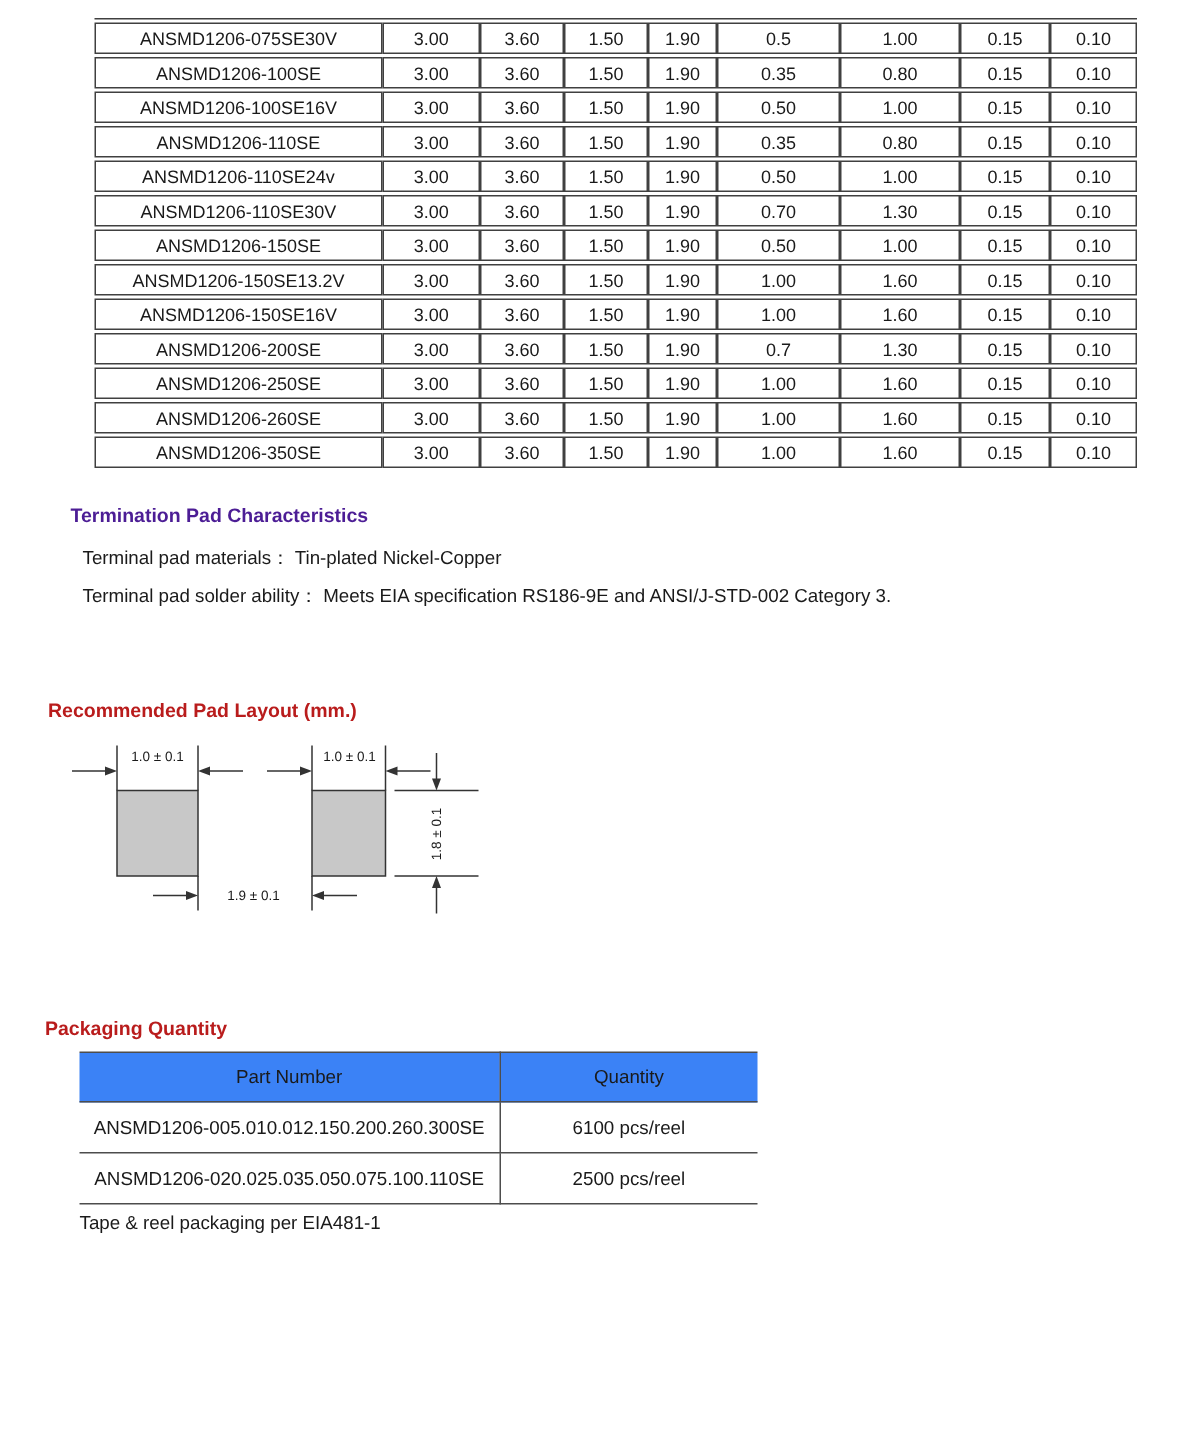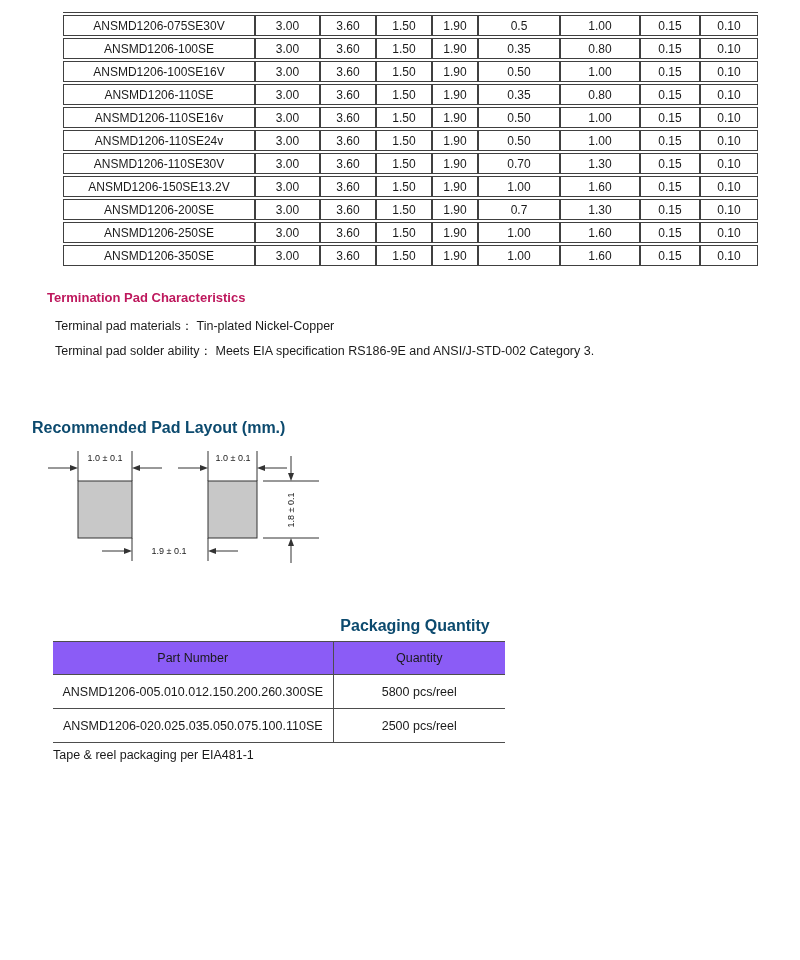--- a/index.html
+++ b/index.html
@@ -24,47 +24,47 @@
     padding: 0 2px;
     text-align: center;
     vertical-align: middle;
     font-size: 12px;
     white-space: nowrap;
     overflow: hidden;
   }
 
   
   .termination { margin: 22px 0 0 47px; }
-  .termination h3 { margin: 0 0 9px 0; font-size: 13px; font-weight: bold; color: #be185d; }
+  .termination h3 { margin: 0 0 9px 0; font-size: 13px; font-weight: bold; color: #4c1d95; }
   .termination p { margin: 0 0 0 8px; font-size: 12.5px; line-height: 25px; }
 
   
   .green-heading {
-    color: #0c4a6e; font-weight: bold; font-size: 16px;
+    color: #b91c1c; font-weight: bold; font-size: 13px;
     margin: 0; line-height: 20px;
   }
   #pad-layout-heading { margin: 54px 0 0 32px; }
-  #packaging-heading  { margin: 50px 0 0 30px; text-align: center; }
+  #packaging-heading  { margin: 64px 0 0 30px; }
 
   
   .pad-diagram { display: block; margin: 10px 0 0 45px; }
   .pad-diagram line { stroke: #333333; stroke-width: 1; }
   .pad-diagram rect.pad { fill: #c8c8c8; stroke: #333333; stroke-width: 1; }
   .pad-diagram polygon { fill: #333333; }
   .pad-diagram text { font-family: "Liberation Sans", sans-serif; font-size: 9px; fill: #1a1a1a; }
 
   
   .pkg-table {
     margin: 5px 0 0 53px;
     width: 452px;
     table-layout: fixed;
     border-collapse: collapse;
   }
   .pkg-table th {
-    background: #8b5cf6;
+    background: #3b82f6;
     border-top: 1px solid #4d4d4d;
     border-bottom: 1px solid #4d4d4d;
     height: 33px;
     font-weight: normal;
     font-size: 12.5px;
     text-align: center;
   }
   .pkg-table td {
     border-bottom: 1px solid #4d4d4d;
     height: 34px;
@@ -133,31 +133,20 @@
           <td>3.00</td>
           <td>3.60</td>
           <td>1.50</td>
           <td>1.90</td>
           <td>0.35</td>
           <td>0.80</td>
           <td>0.15</td>
           <td>0.10</td>
         </tr>
         <tr>
-          <td>ANSMD1206-110SE16v</td>
-          <td>3.00</td>
-          <td>3.60</td>
-          <td>1.50</td>
-          <td>1.90</td>
-          <td>0.50</td>
-          <td>1.00</td>
-          <td>0.15</td>
-          <td>0.10</td>
-        </tr>
-        <tr>
           <td>ANSMD1206-110SE24v</td>
           <td>3.00</td>
           <td>3.60</td>
           <td>1.50</td>
           <td>1.90</td>
           <td>0.50</td>
           <td>1.00</td>
           <td>0.15</td>
           <td>0.10</td>
         </tr>
@@ -166,21 +155,43 @@
           <td>3.00</td>
           <td>3.60</td>
           <td>1.50</td>
           <td>1.90</td>
           <td>0.70</td>
           <td>1.30</td>
           <td>0.15</td>
           <td>0.10</td>
         </tr>
         <tr>
+          <td>ANSMD1206-150SE</td>
+          <td>3.00</td>
+          <td>3.60</td>
+          <td>1.50</td>
+          <td>1.90</td>
+          <td>0.50</td>
+          <td>1.00</td>
+          <td>0.15</td>
+          <td>0.10</td>
+        </tr>
+        <tr>
           <td>ANSMD1206-150SE13.2V</td>
+          <td>3.00</td>
+          <td>3.60</td>
+          <td>1.50</td>
+          <td>1.90</td>
+          <td>1.00</td>
+          <td>1.60</td>
+          <td>0.15</td>
+          <td>0.10</td>
+        </tr>
+        <tr>
+          <td>ANSMD1206-150SE16V</td>
           <td>3.00</td>
           <td>3.60</td>
           <td>1.50</td>
           <td>1.90</td>
           <td>1.00</td>
           <td>1.60</td>
           <td>0.15</td>
           <td>0.10</td>
         </tr>
         <tr>
@@ -189,20 +200,31 @@
           <td>3.60</td>
           <td>1.50</td>
           <td>1.90</td>
           <td>0.7</td>
           <td>1.30</td>
           <td>0.15</td>
           <td>0.10</td>
         </tr>
         <tr>
           <td>ANSMD1206-250SE</td>
+          <td>3.00</td>
+          <td>3.60</td>
+          <td>1.50</td>
+          <td>1.90</td>
+          <td>1.00</td>
+          <td>1.60</td>
+          <td>0.15</td>
+          <td>0.10</td>
+        </tr>
+        <tr>
+          <td>ANSMD1206-260SE</td>
           <td>3.00</td>
           <td>3.60</td>
           <td>1.50</td>
           <td>1.90</td>
           <td>1.00</td>
           <td>1.60</td>
           <td>0.15</td>
           <td>0.10</td>
         </tr>
         <tr>
@@ -274,21 +296,21 @@
     </colgroup>
     <thead>
       <tr>
         <th class="col-part">Part Number</th>
         <th>Quantity</th>
       </tr>
     </thead>
     <tbody id="pkg-tbody">
         <tr>
           <td class="col-part">ANSMD1206-005.010.012.150.200.260.300SE</td>
-          <td>5800 pcs/reel</td>
+          <td>6100 pcs/reel</td>
         </tr>
         <tr>
           <td class="col-part">ANSMD1206-020.025.035.050.075.100.110SE</td>
           <td>2500 pcs/reel</td>
         </tr>
       </tbody>
   </table>
 
   <p class="pkg-note">Tape &amp; reel packaging per EIA481-1</p>
 

